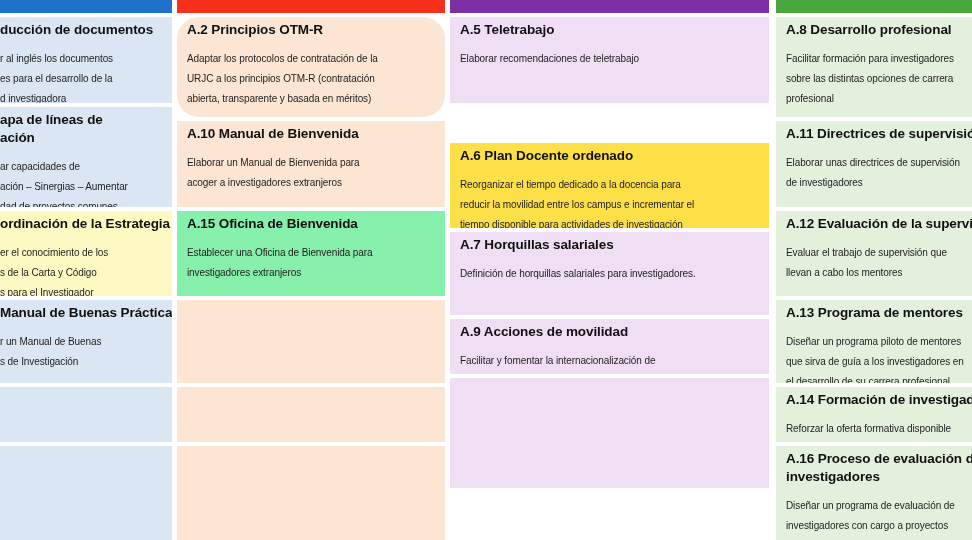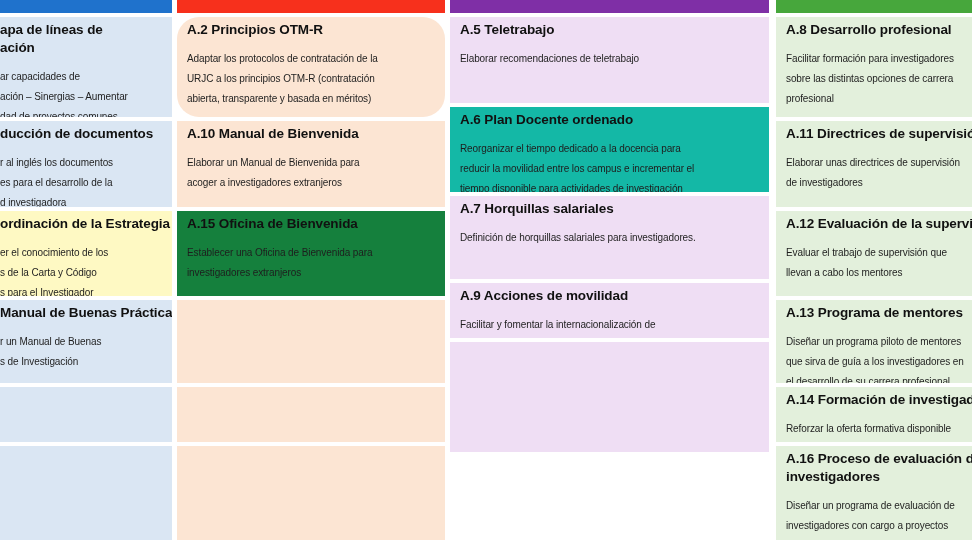--- a/index.html
+++ b/index.html
@@ -28,32 +28,32 @@
     color:#1e1e1e;white-space:pre;letter-spacing:-0.1px;
   }
 </style>
 </head>
 <body>
 
 <div class="stage">
 
   <div class="col col-1">
     <div class="bar" style="background-color: rgb(31, 114, 204);"></div>
+    <div class="card r2" style="background-color: rgb(218, 230, 243);">
+      <div class="card-title">ducción de documentos</div>
+      <div class="card-body">r al inglés los documentos
+es para el desarrollo de la
+d investigadora</div>
+    </div>
     <div class="card r1" style="background-color: rgb(218, 230, 243);">
       <div class="card-title">apa de líneas de
 ación</div>
       <div class="card-body">ar capacidades de
 ación – Sinergias – Aumentar
 dad de proyectos comunes</div>
-    </div>
-    <div class="card r2" style="background-color: rgb(218, 230, 243);">
-      <div class="card-title">ducción de documentos</div>
-      <div class="card-body">r al inglés los documentos
-es para el desarrollo de la
-d investigadora</div>
     </div>
     <div class="card r3" style="background-color: #fef9c3;">
       <div class="card-title">ordinación de la Estrategia</div>
       <div class="card-body">er el conocimiento de los
 s de la Carta y Código
 s para el Investigador</div>
     </div>
     <div class="card r4" style="background-color: rgb(218, 230, 243);">
       <div class="card-title">Manual de Buenas Prácticas</div>
       <div class="card-body">r un Manual de Buenas
@@ -75,21 +75,21 @@
       <div class="card-title">A.2 Principios OTM-R</div>
       <div class="card-body">Adaptar los protocolos de contratación de la
 URJC a los principios OTM-R (contratación
 abierta, transparente y basada en méritos)</div>
     </div>
     <div class="card r2" style="background-color: rgb(252, 229, 211);">
       <div class="card-title">A.10 Manual de Bienvenida</div>
       <div class="card-body">Elaborar un Manual de Bienvenida para
 acoger a investigadores extranjeros</div>
     </div>
-    <div class="card r3" style="background-color: #15803d;">
+    <div class="card r3" style="background-color: #86efac;">
       <div class="card-title">A.15 Oficina de Bienvenida</div>
       <div class="card-body">Establecer una Oficina de Bienvenida para
 investigadores extranjeros</div>
     </div>
     <div class="card r4" style="background-color: rgb(252, 229, 211);">
       <div class="card-title"></div>
       <div class="card-body"></div>
     </div>
     <div class="card r5" style="background-color: rgb(252, 229, 211);">
       <div class="card-title"></div>
@@ -100,21 +100,21 @@
       <div class="card-body"></div>
     </div>
   </div>
 
   <div class="col col-3">
     <div class="bar" style="background-color: rgb(127, 47, 166);"></div>
     <div class="card r2" style="background-color: rgb(239, 222, 244);">
       <div class="card-title">A.5 Teletrabajo</div>
       <div class="card-body">Elaborar recomendaciones de teletrabajo</div>
     </div>
-    <div class="card r3" style="background-color: #14b8a6;">
+    <div class="card r3" style="background-color: #fde047; margin-top: 36px;">
       <div class="card-title">A.6 Plan Docente ordenado</div>
       <div class="card-body">Reorganizar el tiempo dedicado a la docencia para
 reducir la movilidad entre los campus e incrementar el
 tiempo disponible para actividades de investigación</div>
     </div>
     <div class="card r4" style="background-color: rgb(239, 222, 244);">
       <div class="card-title">A.7 Horquillas salariales</div>
       <div class="card-body">Definición de horquillas salariales para investigadores.</div>
     </div>
     <div class="card r5" style="background-color: rgb(239, 222, 244);">

